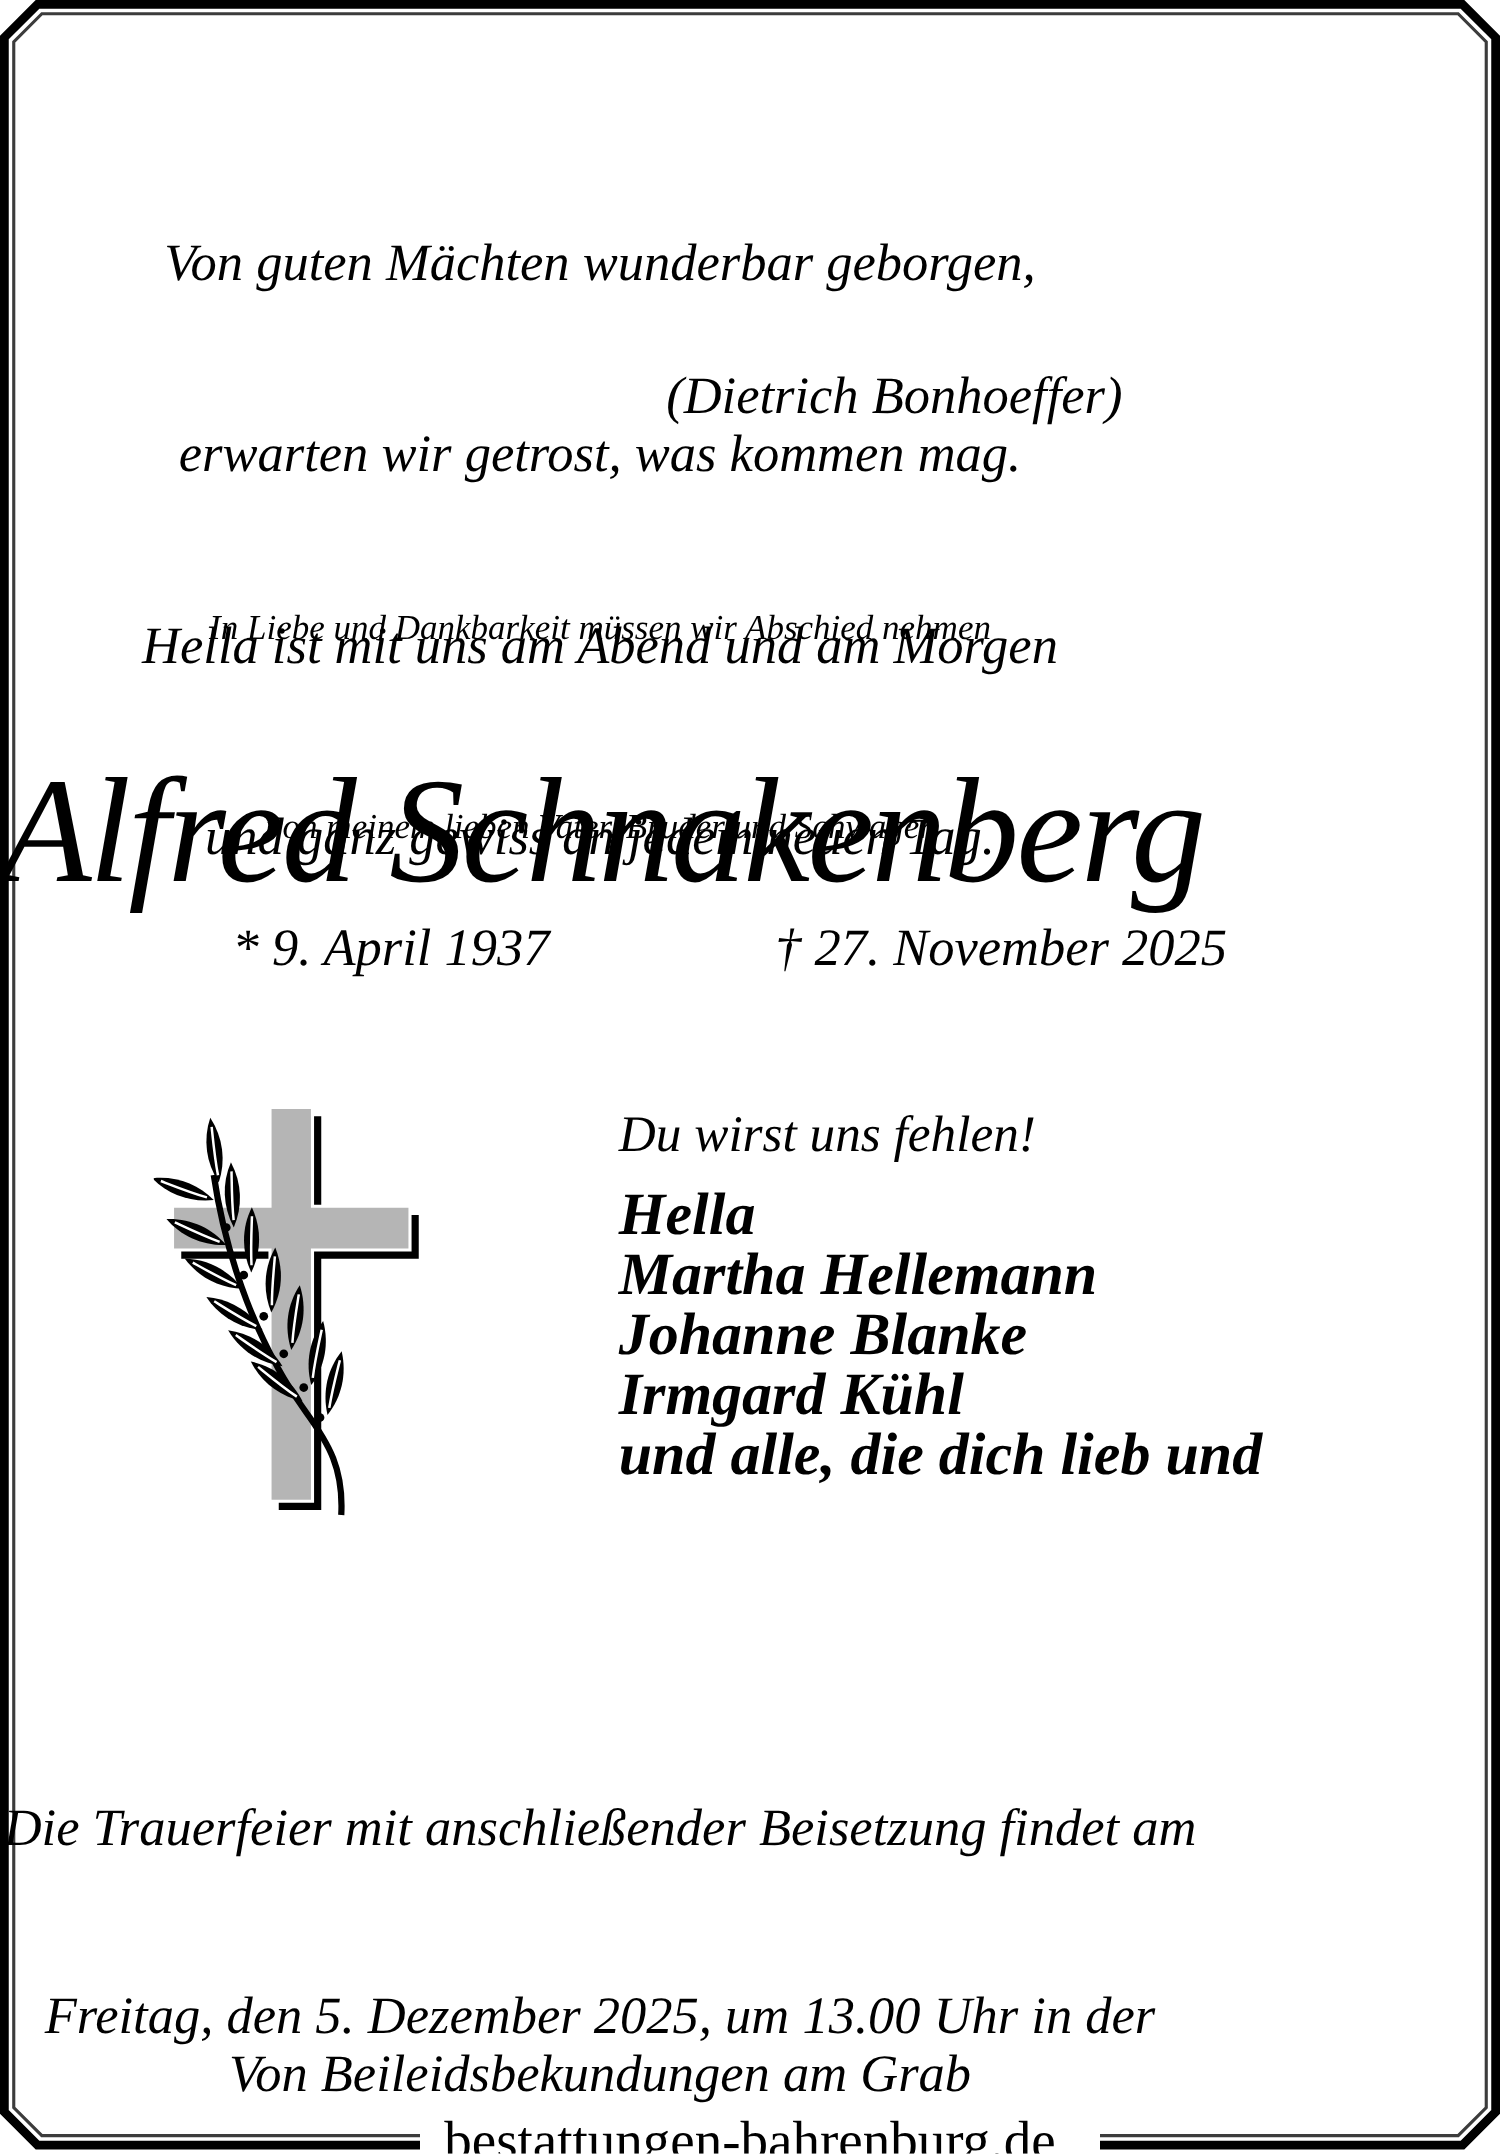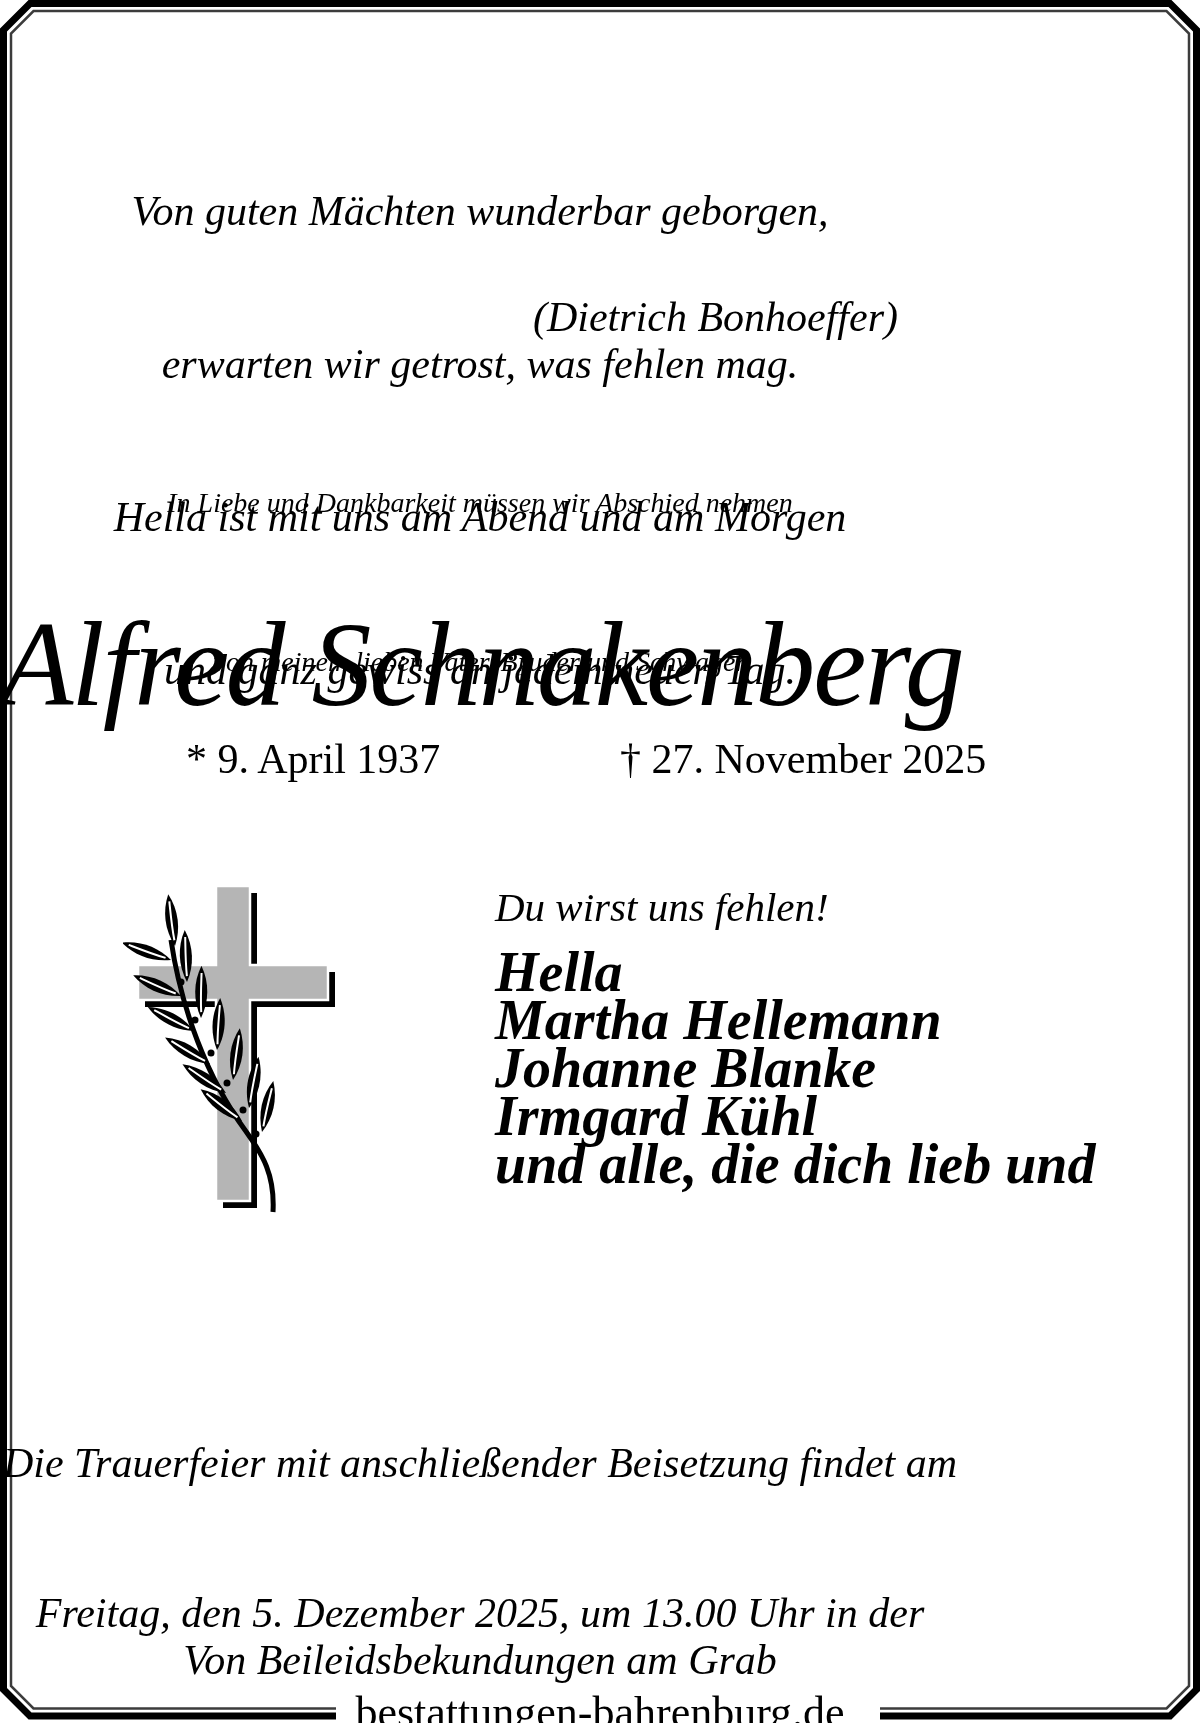--- a/index.html
+++ b/index.html
@@ -10,43 +10,43 @@
     color:#000000;
     font-family:"Liberation Serif", serif;
     overflow:hidden;
   }
   .frame-svg{position:absolute;left:0;top:0;width:1200px;height:1723px;pointer-events:none;}
   .tblock{position:absolute;left:0;width:960px;text-align:center;font-style:italic;white-space:pre;}
   .quote{top:84px;font-size:42px;line-height:51px;}
   .quote-attr{position:absolute;top:292px;left:0;width:1031px;text-align:right;padding-right:133px;box-sizing:border-box;font-style:italic;font-size:42px;line-height:51px;}
   .intro{top:370px;font-size:28px;line-height:53px;}
   .name{top:598px;font-size:120px;line-height:1.11;letter-spacing:-2px;font-style:italic;}
-  .dates{position:absolute;top:735px;left:0;width:1152px;height:50px;font-size:42px;}
+  .dates{position:absolute;top:735px;left:0;width:1152px;height:50px;font-style:italic;font-size:42px;}
   .date-birth{position:absolute;left:186px;top:0;}
   .date-death{position:absolute;left:620px;top:0;text-align:center;}
   .cross-wrap{position:absolute;left:123px;top:878px;width:215px;height:345px;}
   .farewell{position:absolute;left:495px;top:884px;font-style:italic;font-size:41px;line-height:46px;}
-  .mourners{position:absolute;left:495px;top:948px;font-style:italic;font-weight:bold;font-size:56px;line-height:48px;}
+  .mourners{position:absolute;left:495px;top:948px;font-style:italic;font-weight:bold;font-size:48px;line-height:48px;}
   .service{top:1338px;font-size:42px;line-height:50px;}
   .condolence{top:1540px;font-size:42px;line-height:48px;}
   .footer-site{position:absolute;left:0;top:1670px;width:1200px;text-align:center;font-size:44px;line-height:46px;font-style:normal;margin-top:20px;}
 </style>
 </head>
 <body>
 
 <div class="page">
 
   <svg class="frame-svg" viewBox="0 0 1200 1723" aria-hidden="true">
     <path d="M 336 1716 L 30 1716 L 3.5 1689.5 L 3.5 30 L 30 3.5 L 1170 3.5 L 1196.5 30 L 1196.5 1689.5 L 1170 1716 L 880 1716" fill="none" stroke-width="7" stroke="#000000"></path>
     <path d="M 336 1708.5 L 33.5 1708.5 L 11 1686 L 11 33.5 L 33.5 11 L 1166.5 11 L 1189 33.5 L 1189 1686 L 1166.5 1708.5 L 880 1708.5" fill="none" stroke-width="2.5" stroke="#3c3c3c"></path>
   </svg>
 
   <div class="tblock quote">
     <div>Von guten Mächten wunderbar geborgen,</div>
-    <div>erwarten wir getrost, was fehlen mag.</div>
+    <div>erwarten wir getrost, was kommen mag.</div>
     <div>Hella ist mit uns am Abend und am Morgen</div>
     <div>und ganz gewiss an jedem neuen Tag.</div>
   </div>
   <div class="quote-attr">(Dietrich Bonhoeffer)</div>
 
   <div class="tblock intro">
     <div>In Liebe und Dankbarkeit müssen wir Abschied nehmen</div>
     <div>von meinem lieben Vater, Bruder und Schwager</div>
   </div>
 

